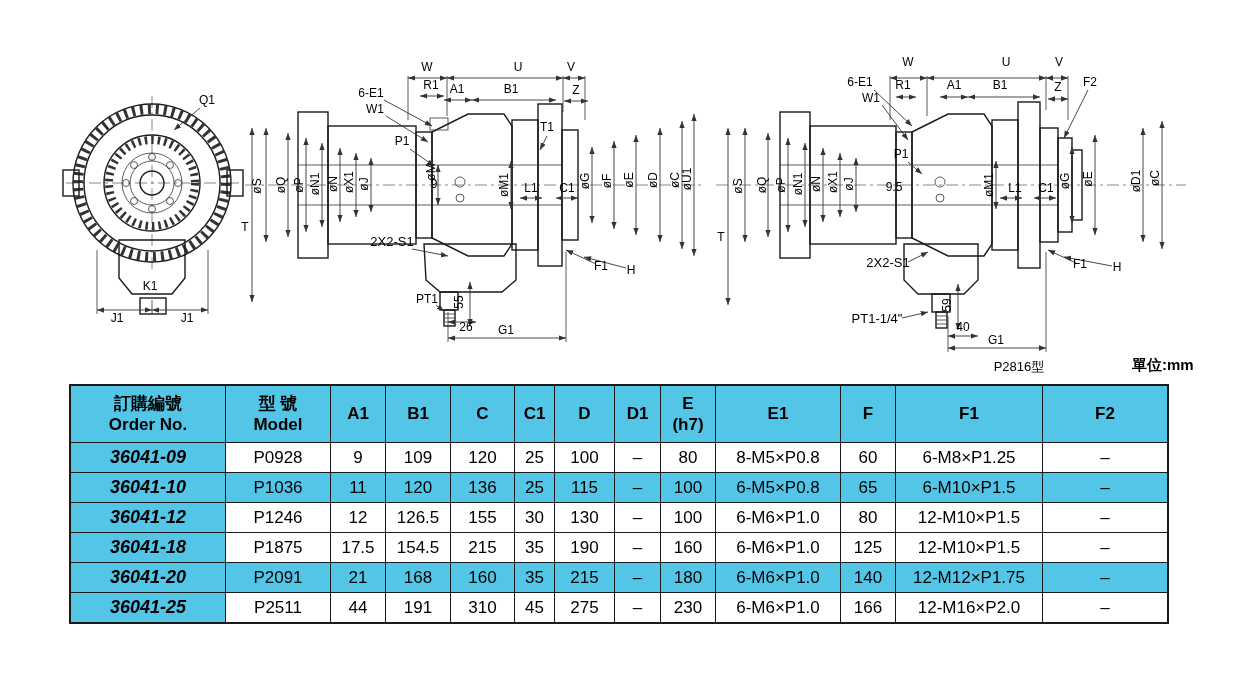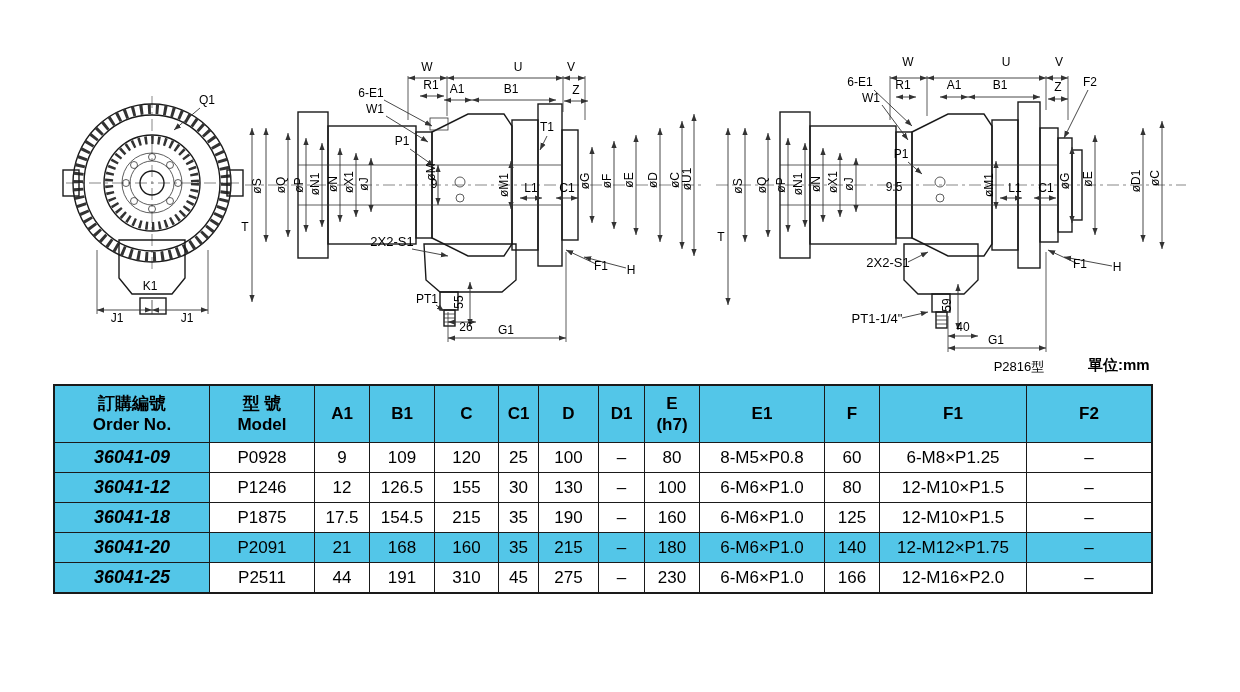--- a/index.html
+++ b/index.html
@@ -6,22 +6,22 @@
   .sheet{position:relative;width:1240px;height:692px;background:#fff;overflow:hidden;
          font-family:"Liberation Sans",sans-serif;color:#000;}
   svg text{font-family:"Liberation Sans",sans-serif;font-size:12px;fill:#000;text-anchor:middle;}
   svg text.big{font-size:13px;}
   .outline{fill:none;stroke:#1a1a1a;stroke-width:1.4;}
   .thin{fill:none;stroke:#333;stroke-width:0.8;}
   .dim{fill:none;stroke:#333;stroke-width:0.9;}
   .cl{fill:none;stroke:#555;stroke-width:0.7;stroke-dasharray:12 4 3 4;}
   .fins{fill:none;stroke:#333;stroke-width:10;stroke-dasharray:3 5;}
   .teeth{fill:none;stroke:#333;stroke-width:8;stroke-dasharray:2.5 4;}
-  .unit-label{position:absolute;top:356px;left:1088px;font-size:15px;font-weight:bold;}
-  .table-wrap{position:absolute;left:54px;top:385px;width:1097px;}
+  .unit-label{position:absolute;top:356px;left:1132px;font-size:15px;font-weight:bold;}
+  .table-wrap{position:absolute;left:70px;top:385px;width:1097px;}
   table.spec{border-collapse:collapse;table-layout:fixed;width:1097px;}
   table.spec th,table.spec td{border:1.6px solid #1a1a1a;text-align:center;vertical-align:middle;
      padding:0 2px;font-size:17px;overflow:hidden;white-space:nowrap;}
   table.spec thead th{height:56px;background:var(--cyan,#53c6e8);font-weight:bold;line-height:1.25;}
   table.spec tbody td{height:29px;background:#ffffff;}
   table.spec tbody tr.alt td{background:var(--cyan,#53c6e8);}
   table.spec tbody td.order-cell{background:var(--cyan,#53c6e8);font-weight:bold;font-style:italic;font-size:18px;margin-top:32px;}
   table.spec{outline:1px solid #1a1a1a;}
 </style>
 </head>
@@ -323,20 +323,35 @@
             <td>120</td>
             <td>25</td>
             <td>100</td>
             <td>–</td>
             <td>80</td>
             <td>8-M5×P0.8</td>
             <td>60</td>
             <td>6-M8×P1.25</td>
             <td>–</td>
           </tr>
+          <tr class="alt">
+            <td class="order-cell">36041-10</td>
+            <td>P1036</td>
+            <td>11</td>
+            <td>120</td>
+            <td>136</td>
+            <td>25</td>
+            <td>115</td>
+            <td>–</td>
+            <td>100</td>
+            <td>6-M5×P0.8</td>
+            <td>65</td>
+            <td>6-M10×P1.5</td>
+            <td>–</td>
+          </tr>
           <tr>
             <td class="order-cell">36041-12</td>
             <td>P1246</td>
             <td>12</td>
             <td>126.5</td>
             <td>155</td>
             <td>30</td>
             <td>130</td>
             <td>–</td>
             <td>100</td>

